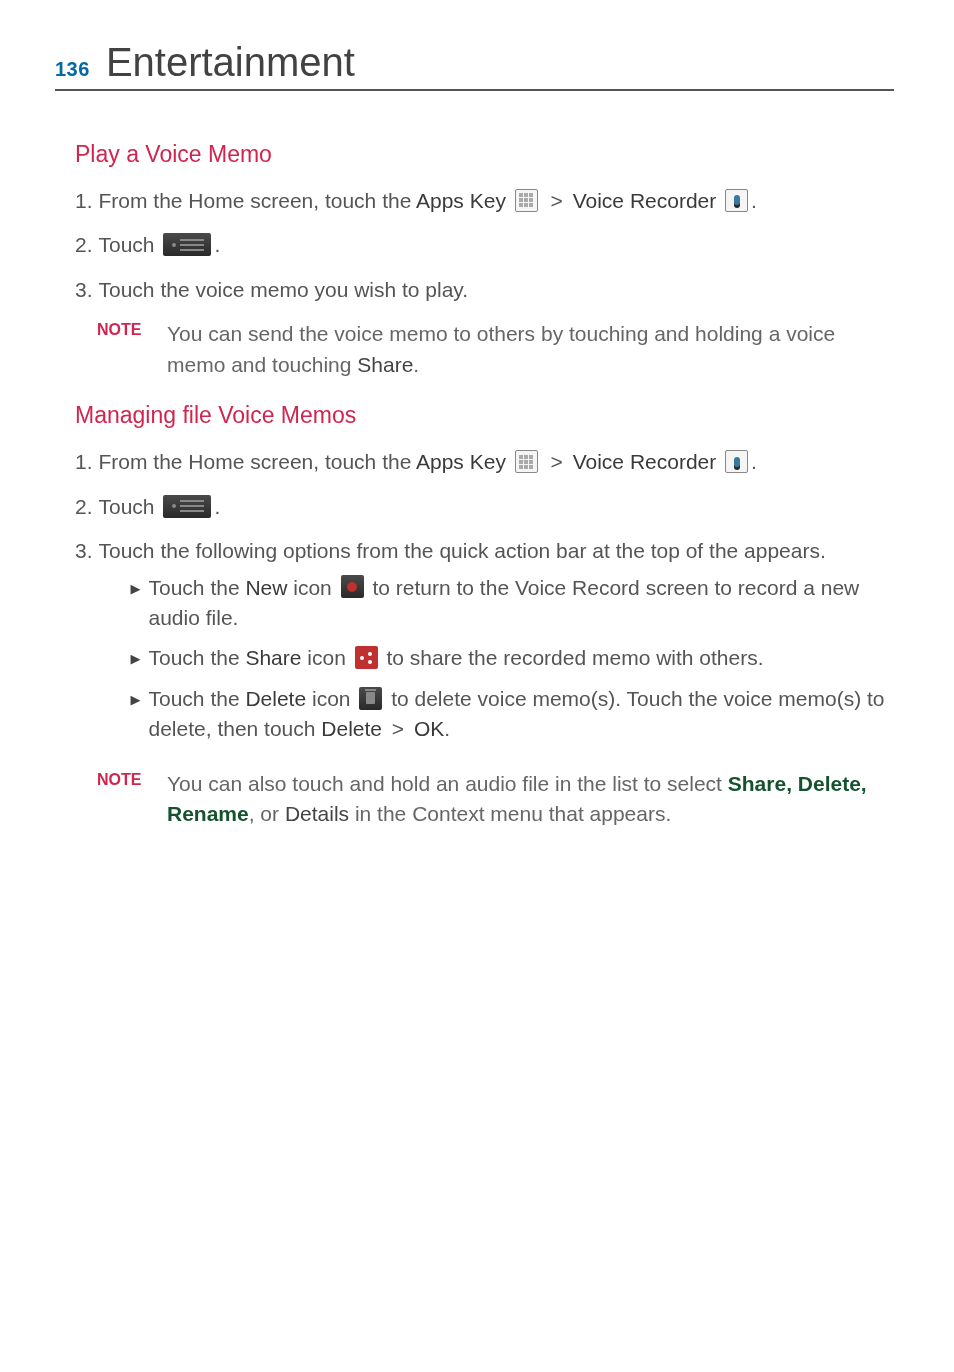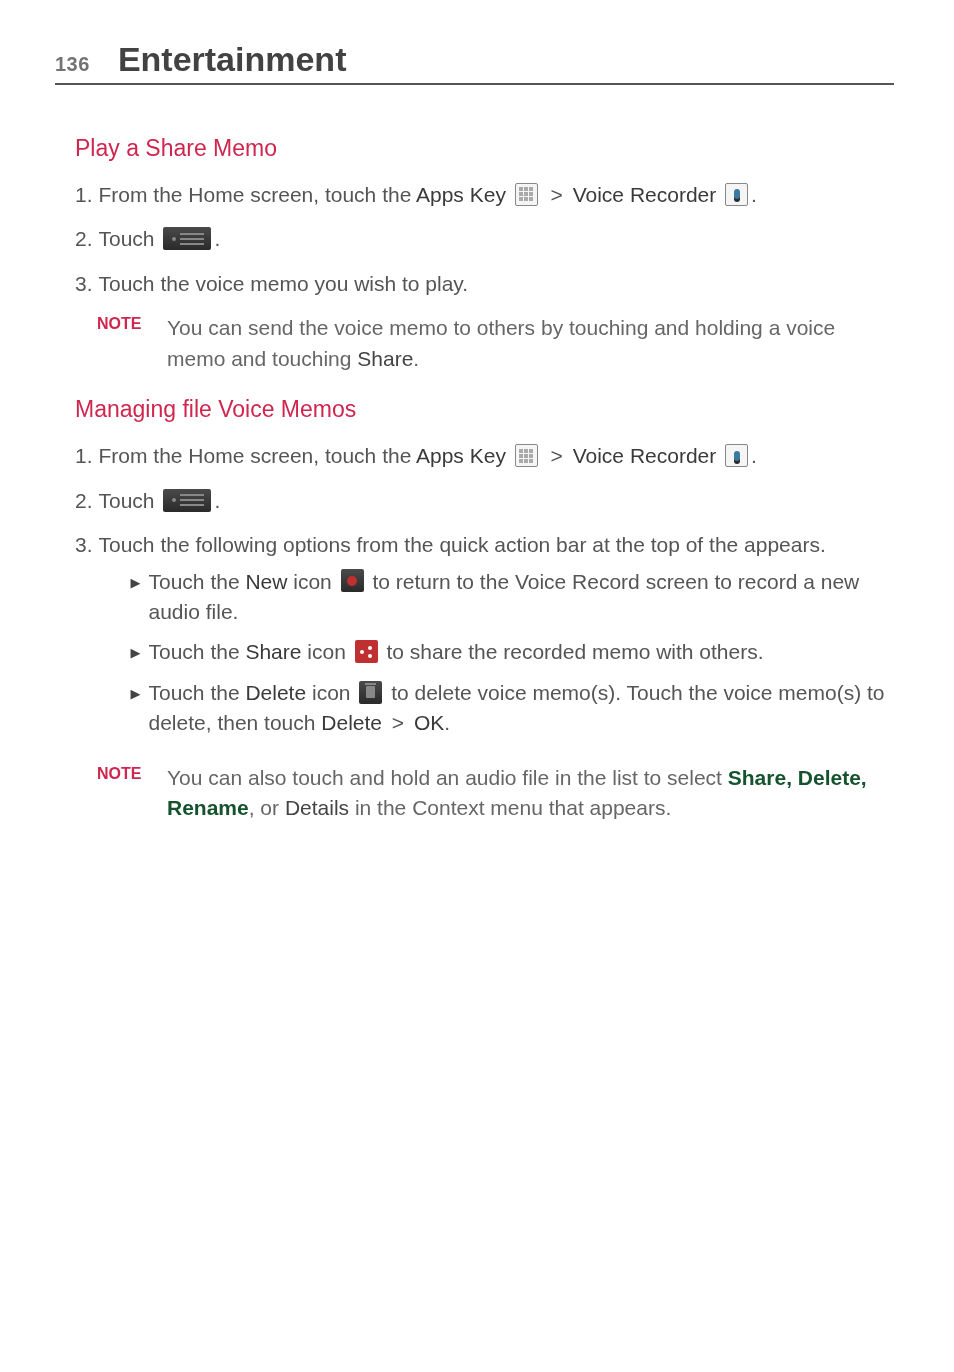--- a/index.html
+++ b/index.html
@@ -19,26 +19,26 @@
       display: flex;
       align-items: baseline;
       border-bottom: 2px solid #555;
       padding-bottom: 4px;
       margin-bottom: 50px;
     }
     .page-num {
       font-size: 20px;
       font-weight: bold;
       letter-spacing: 0.5px;
-      margin-right: 28px;
-      color: #737373;
+      margin-right: 16px;
+      color: #0369a1;
     }
     .section-title {
-      font-size: 34px;
-      font-weight: bold;
+      font-size: 40px;
+      font-weight: normal;
       color: #424242;
     }
     .content {
       padding-left: 20px;
     }
     .sub-heading {
       color: #d0254e;
       font-size: 23px;
       font-weight: normal;
       margin-bottom: 18px;
@@ -213,21 +213,21 @@
 </head>
 <body>
 
 <div class="header">
   <span class="page-num">136</span>
   <span class="section-title">Entertainment</span>
 </div>
 
 <div class="content">
 
-  <div class="sub-heading">Play a Share Memo</div>
+  <div class="sub-heading">Play a Voice Memo</div>
 
   <div class="step">
     <span class="step-num">1.</span>
     <span class="step-body">
       <span>From the Home screen, touch the </span><span class="bold-text">Apps Key</span>
       <span class="icon-box light-border">
           <span class="apps-grid">
             <span></span>
             <span></span>
             <span></span>

